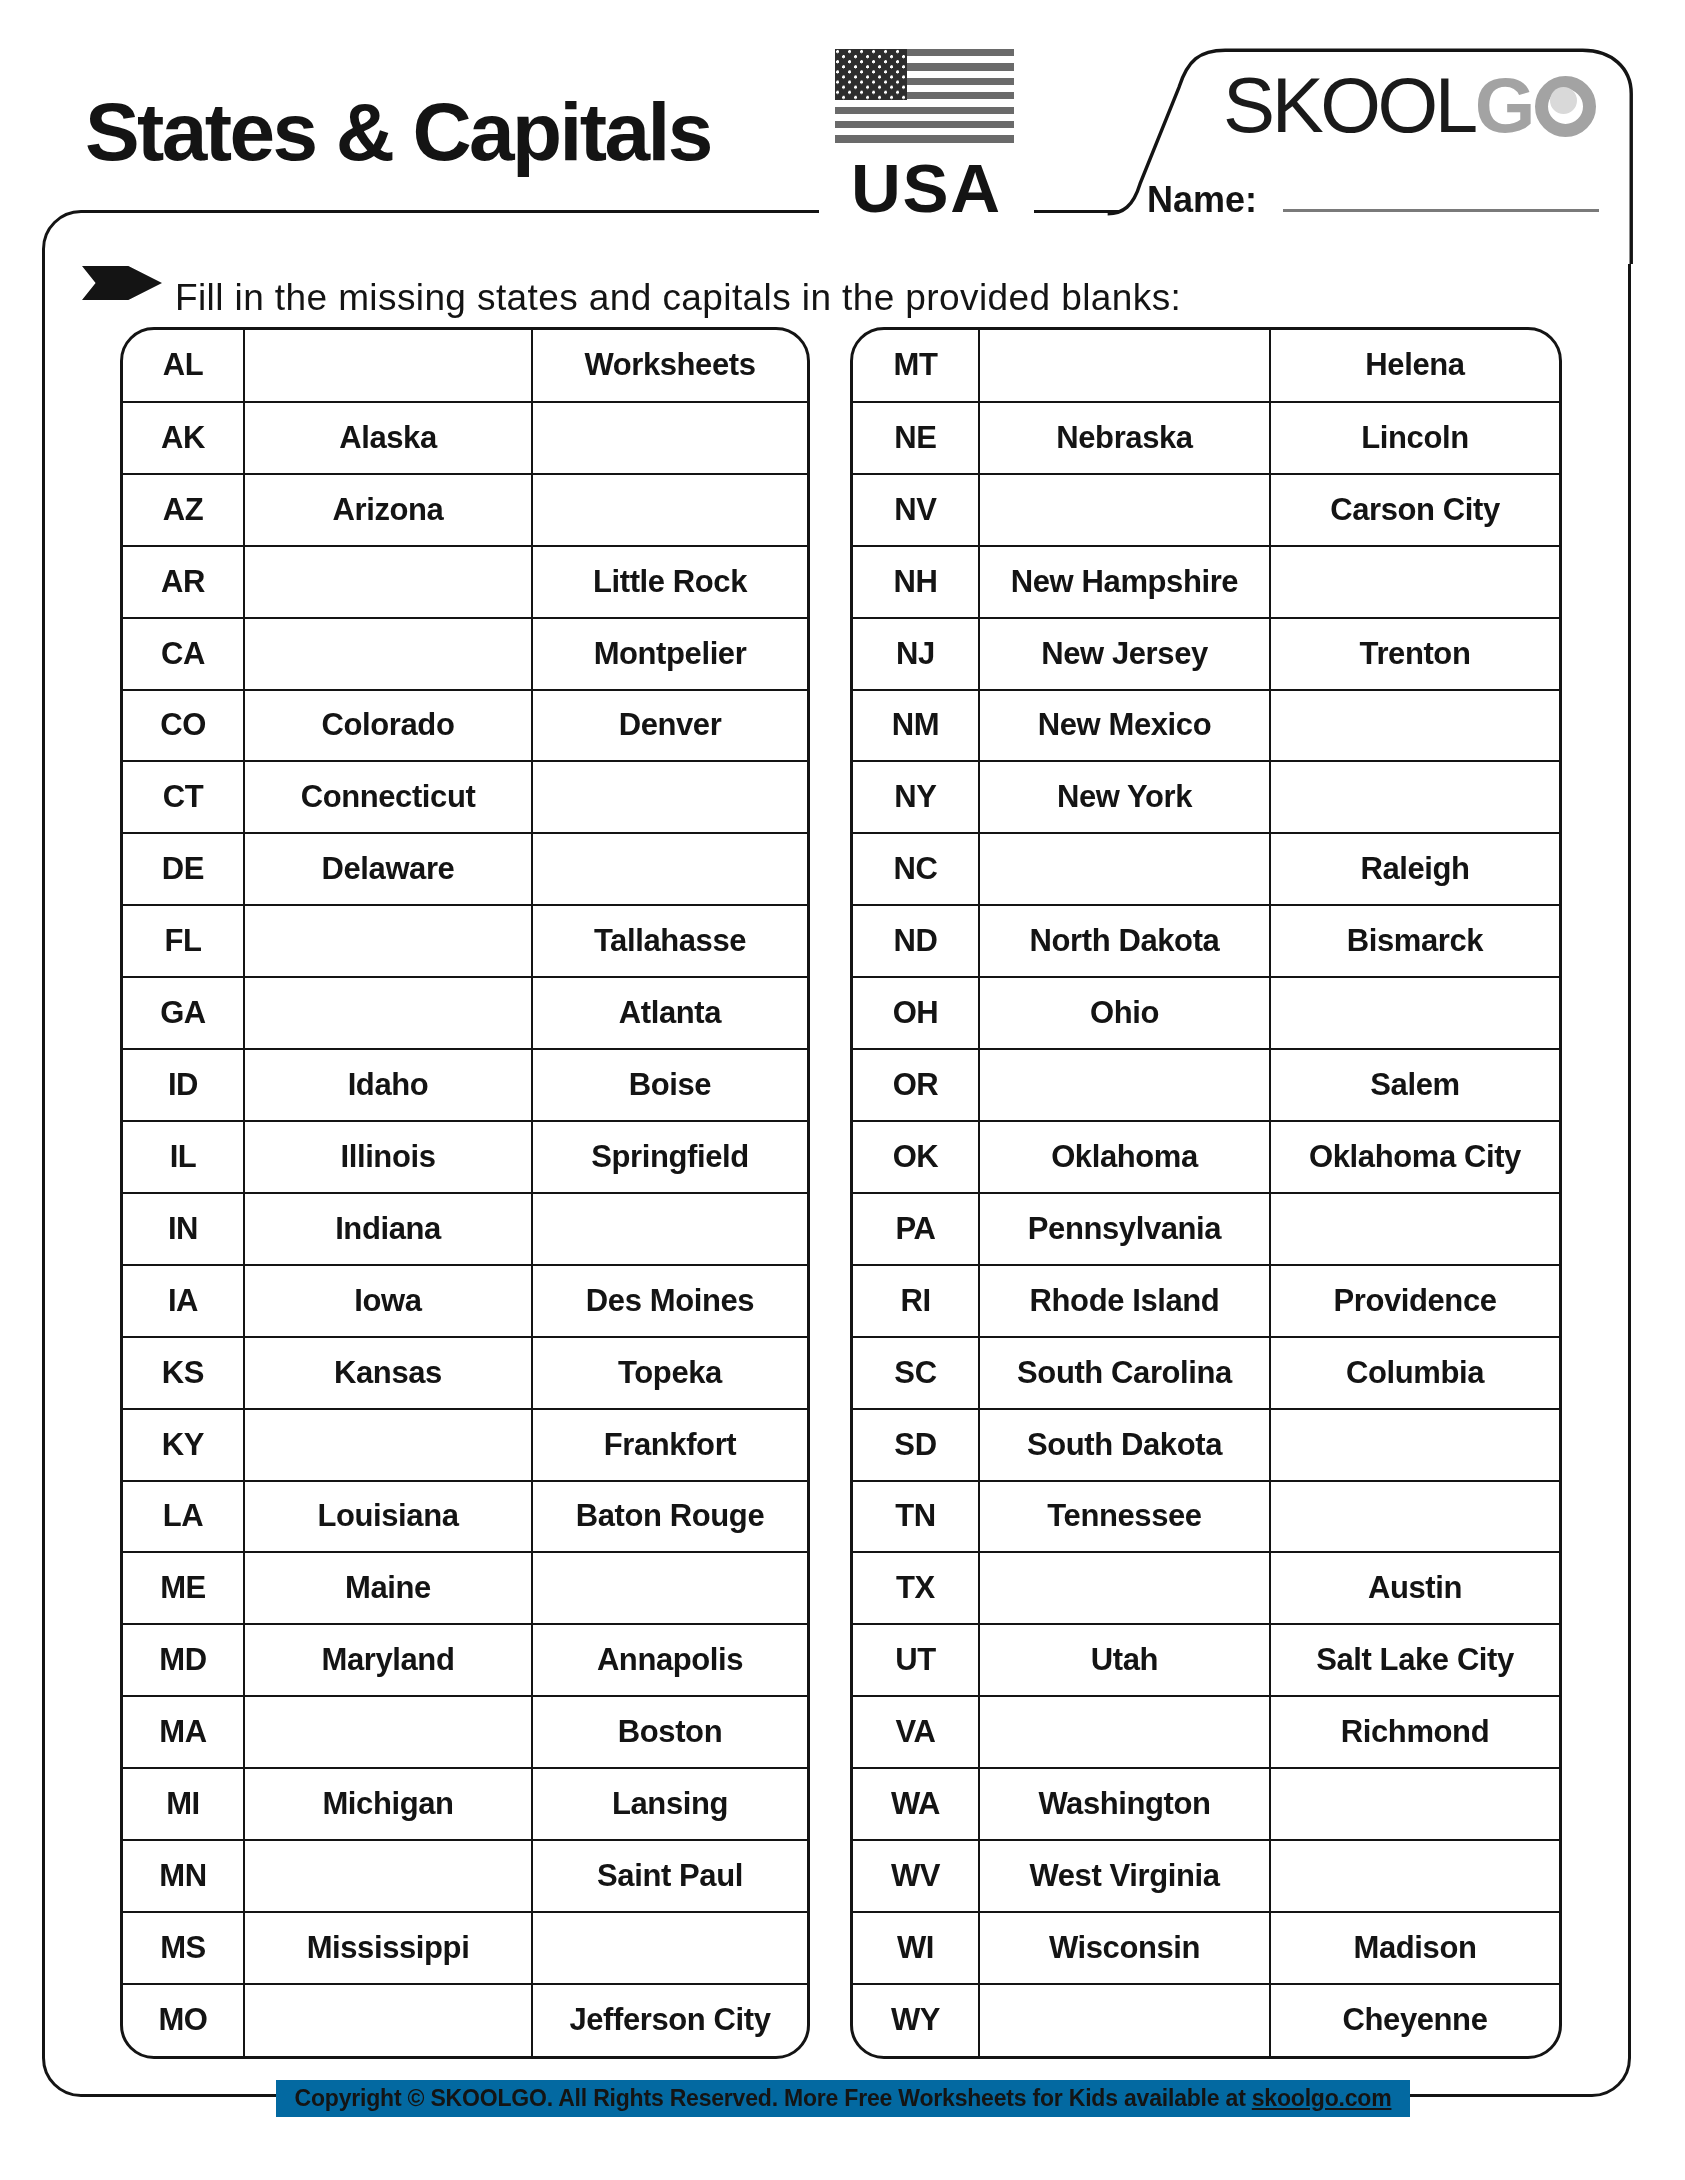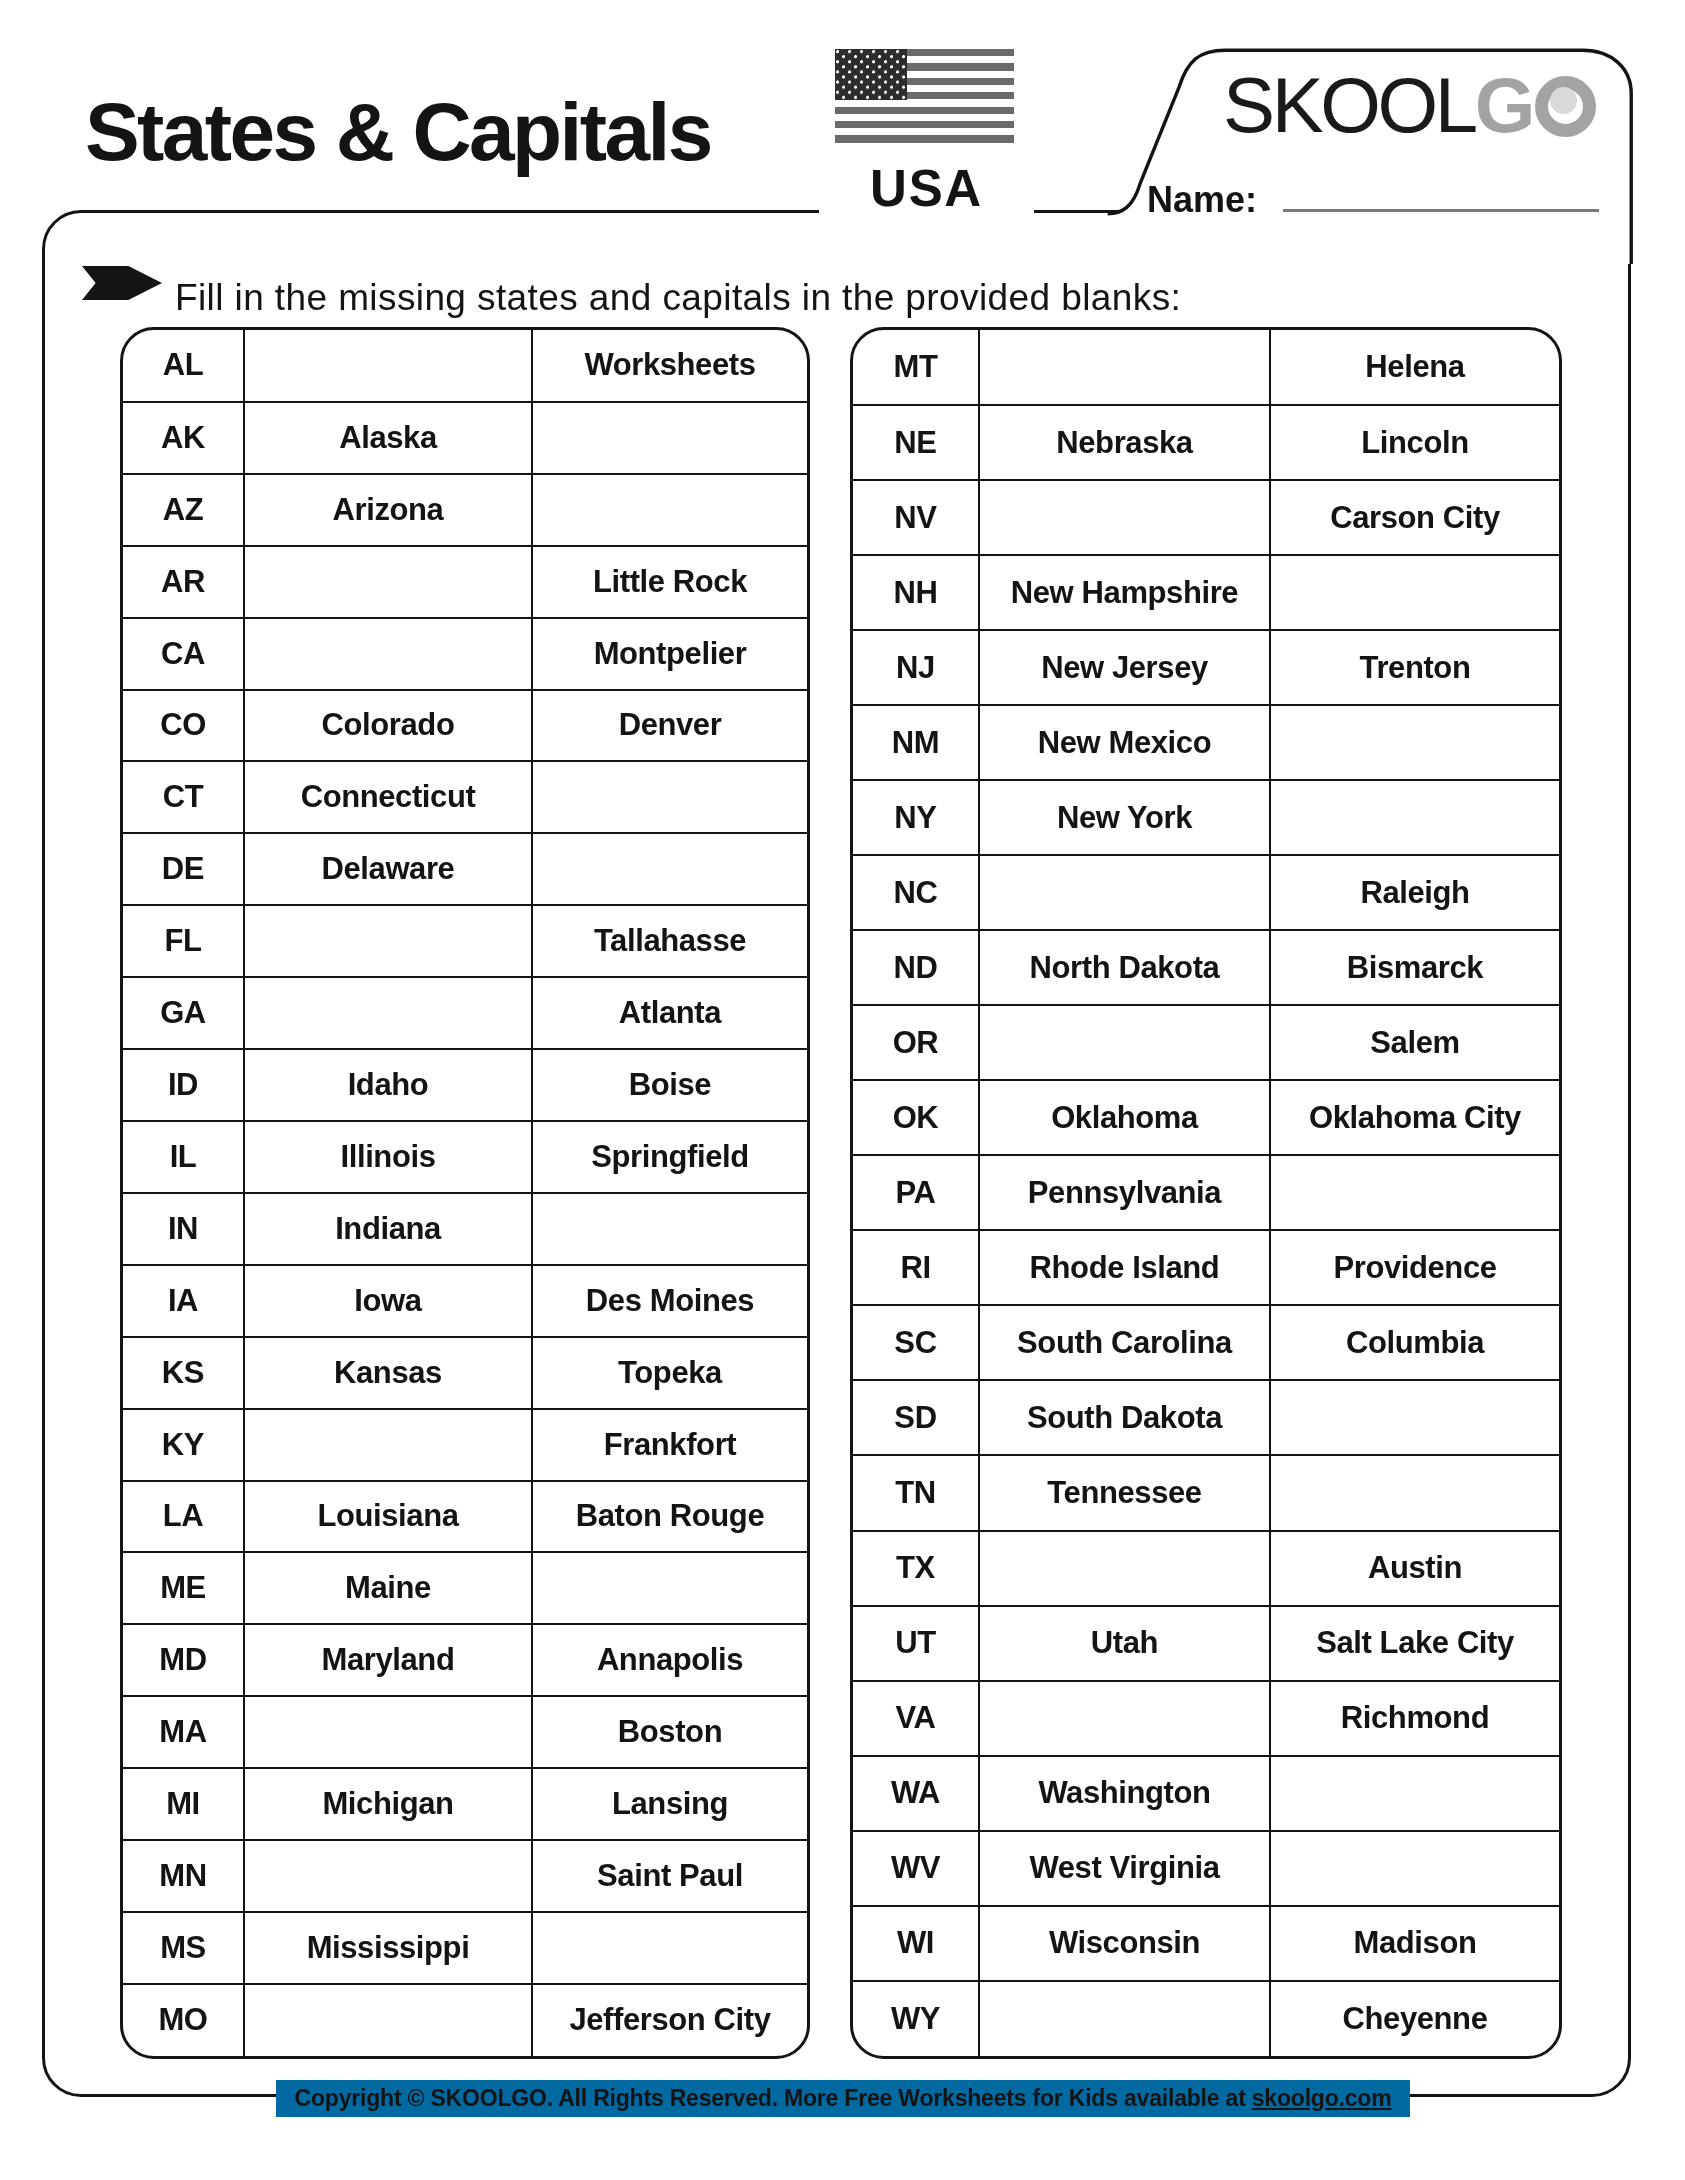--- a/index.html
+++ b/index.html
@@ -27,21 +27,21 @@
     position:absolute;left:0;top:0;width:72px;height:51px;
     background-color:var(--canton,#2d2d2d);
     background-image:
       radial-gradient(circle at 2.6px 2.6px,#fff 1.3px,transparent 1.8px),
       radial-gradient(circle at 2.6px 2.6px,#fff 1.3px,transparent 1.8px);
     background-size:12px 10.2px,12px 10.2px;
     background-position:0 0,6px 5.1px;
   }
   .usa{
     left:819px;top:162px;width:215px;height:55px;line-height:53px;
-    font-size:51px;font-weight:700;letter-spacing:1.7px;text-align:center;
+    font-size:69px;font-weight:700;letter-spacing:1.7px;text-align:center;
     background:#fff;z-index:2;
   }
   
   .main-rect{
     left:42px;top:210px;width:1589px;height:1887px;
     border:3.4px solid var(--ink,#141414);border-radius:39px;z-index:1;
   }
   .tab-svg{left:1014px;top:34px;width:630px;height:230px;z-index:2;}
   .logo{left:1223px;top:66px;z-index:3;font-size:78px;line-height:1;white-space:nowrap;}
   .logo .skool{font-weight:400;letter-spacing:-3.4px;color:#1a1a1a;}
@@ -294,20 +294,25 @@
             <td>NC</td>
             <td></td>
             <td>Raleigh</td>
           </tr>
           <tr>
             <td>ND</td>
             <td>North Dakota</td>
             <td>Bismarck</td>
           </tr>
           <tr>
+            <td>OH</td>
+            <td>Ohio</td>
+            <td></td>
+          </tr>
+          <tr>
             <td>OR</td>
             <td></td>
             <td>Salem</td>
           </tr>
           <tr>
             <td>OK</td>
             <td>Oklahoma</td>
             <td>Oklahoma City</td>
           </tr>
           <tr>

